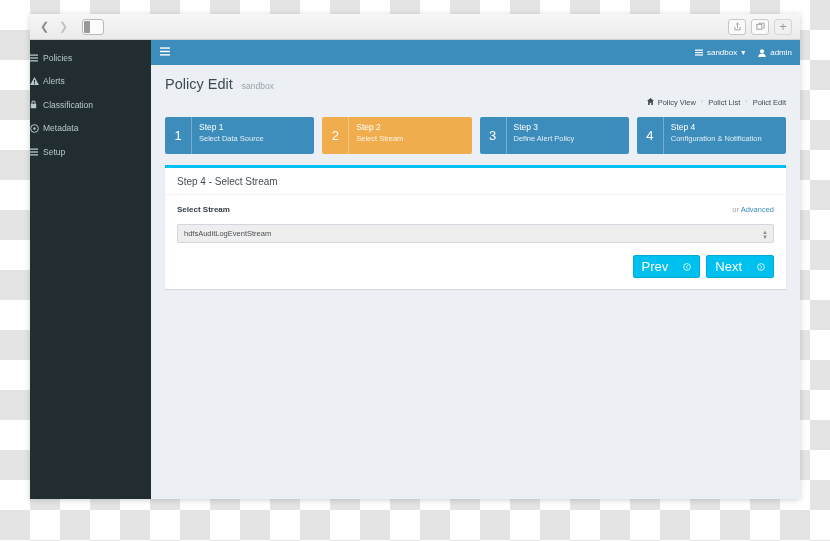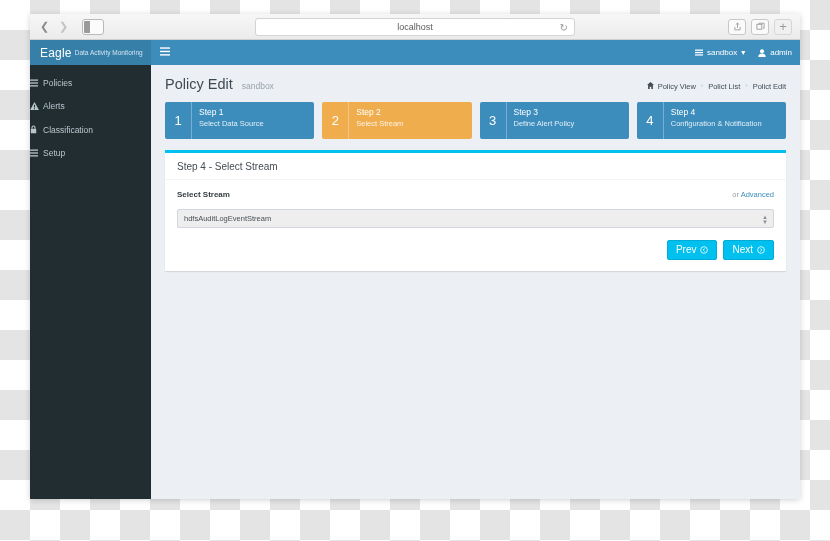--- a/index.html
+++ b/index.html
@@ -137,21 +137,21 @@
   .hamburger { color: #fff; font-size: 11px; line-height: 1; cursor: pointer; }
   .topbar-right { margin-left: auto; display: flex; align-items: center; gap: 13px; }
   .tb-item {
     display: flex; align-items: center; gap: 4px;
     color: #ffffff; font-size: 8px; cursor: pointer;
   }
   .tb-item svg { display: block; }
 
   .page { padding: 11px 14px 0 14px; flex: 1; overflow: hidden; }
 
-  .page-head { display: flex; align-items: flex-start; }
+  .page-head { display: flex; align-items: flex-start; flex-direction: column; }
   .page-title { font-size: 14.5px; color: #3f4b53; font-weight: 400; }
   .page-title small { font-size: 8.5px; color: #9aa3a9; margin-left: 5px; }
   .breadcrumb {
     margin-left: auto;
     display: flex; align-items: flex-start;
     font-size: 7.5px; color: #444c52;
     padding-top: 6px;
   }
   .breadcrumb .bc-home { color: #444c52; margin-right: 4px; font-size: 7.5px; }
   .breadcrumb .sep { color: #c0c6cb; margin: 0 5px; font-size: 7px; }
@@ -226,46 +226,42 @@
   .panel-footer {
     margin-top: 12px;
     padding: 0 0 11px 0;
     display: flex; justify-content: flex-end; gap: 6px;
   }
   .btn {
     background: #00c0ef;
     color: #ffffff;
     border: 1px solid #00acd6;
     border-radius: 2px;
-    font-size: 10px;
+    font-size: 13px;
     padding: 4px 8px;
-    display: inline-flex; align-items: center; gap: 4px;
+    display: inline-flex; align-items: center; gap: 15px;
     cursor: pointer;
     line-height: 1;
   }
   .btn svg { display: block; }
 </style>
 </head>
 <body>
 
 <div class="browser">
 
   <div class="chrome-bar">
     <div class="nav-group">
       <div class="nav-btn">❮</div>
       <div class="nav-btn disabled">❯</div>
       <div class="sb-toggle">
           <i></i>
         </div>
     </div>
 
-    <div class="urlbar">
-      <span>localhost</span>
-      <span class="reload-icon">↻</span>
-    </div>
 
     <div class="chrome-right">
       <div class="cbtn">
         <svg width="9" height="9" viewBox="0 0 12 12" fill="none" stroke="#8b8b8b" stroke-width="1">
           <path d="M6 1.5 v6.5 M3.8 3.6 L6 1.4 L8.2 3.6"></path>
           <path d="M2.5 6.5 v4 h7 v-4"></path>
         </svg>
       </div>
       <div class="cbtn">
         <svg width="9" height="9" viewBox="0 0 12 12" fill="none" stroke="#8b8b8b" stroke-width="1">
@@ -273,24 +269,20 @@
           <path d="M4 3 V1.6 h6.8 V8.3 H9.2"></path>
         </svg>
       </div>
       <div class="cbtn plus">+</div>
     </div>
   </div>
 
   <div class="app">
 
     <div class="sidebar">
-      <div class="brand">
-        <span class="brand-name">Eagle</span>
-        <span class="brand-sub">Data Activity Monitoring</span>
-      </div>
 
       <div class="nav">
 
         <div class="nav-item">
           <span class="nav-ico">
             <svg width="8" height="8" viewBox="0 0 10 10" fill="#b8c7ce">
               <rect x="0" y="0.6" width="10" height="1.6"></rect>
                 <rect x="0" y="4.2" width="10" height="1.6"></rect>
                 <rect x="0" y="7.8" width="10" height="1.6"></rect>
             </svg>
@@ -313,20 +305,29 @@
           <span class="nav-ico">
             <svg width="7" height="9" viewBox="0 0 8 10" fill="none" stroke="#b8c7ce" stroke-width="1.3">
               <rect x="0.9" y="4.2" width="6.2" height="5.1" fill="#b8c7ce" stroke="none"></rect>
               <path d="M2.3 4.2 V2.7 a1.7 1.7 0 0 1 3.4 0 V4.2"></path>
             </svg>
           </span>
           <span>Classification</span>
         </div>
 
 
+        <div class="nav-item">
+          <span class="nav-ico">
+            <svg width="9" height="9" viewBox="0 0 10 10" fill="none" stroke="#b8c7ce" stroke-width="1.1">
+              <circle cx="5" cy="5" r="4.3"></circle>
+              <circle cx="5" cy="5" r="1.3" fill="#b8c7ce" stroke="none"></circle>
+            </svg>
+          </span>
+          <span>Metadata</span>
+        </div>
 
         <div class="nav-item">
           <span class="nav-ico">
             <svg width="8" height="8" viewBox="0 0 10 10" fill="#b8c7ce">
               <rect x="0" y="0.6" width="10" height="1.6"></rect>
                 <rect x="0" y="4.2" width="10" height="1.6"></rect>
                 <rect x="0" y="7.8" width="10" height="1.6"></rect>
             </svg>
           </span>
           <span>Setup</span>

